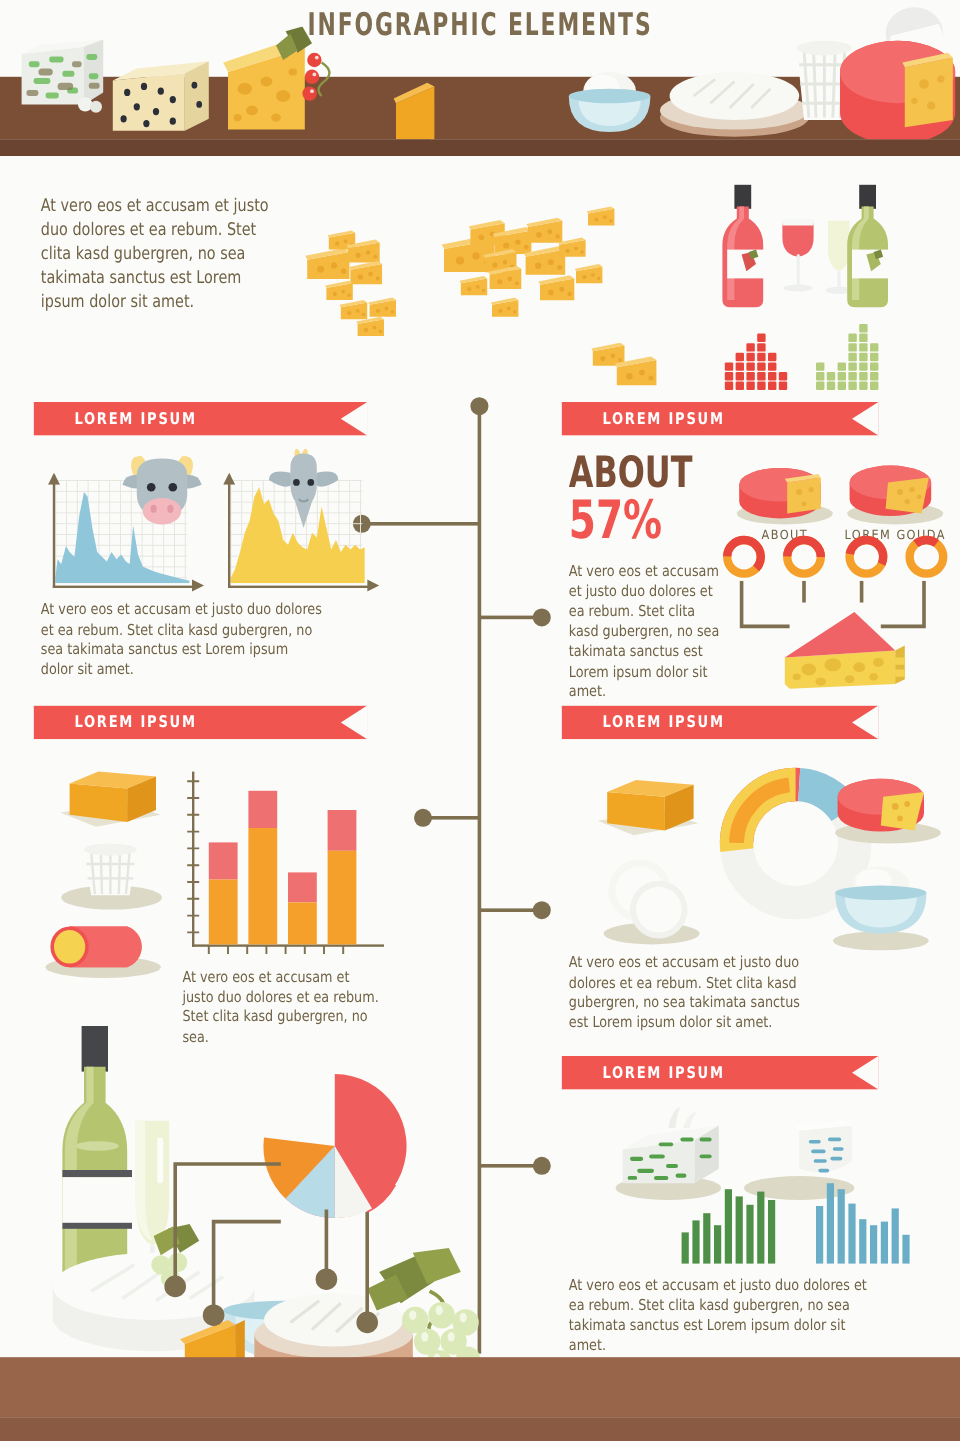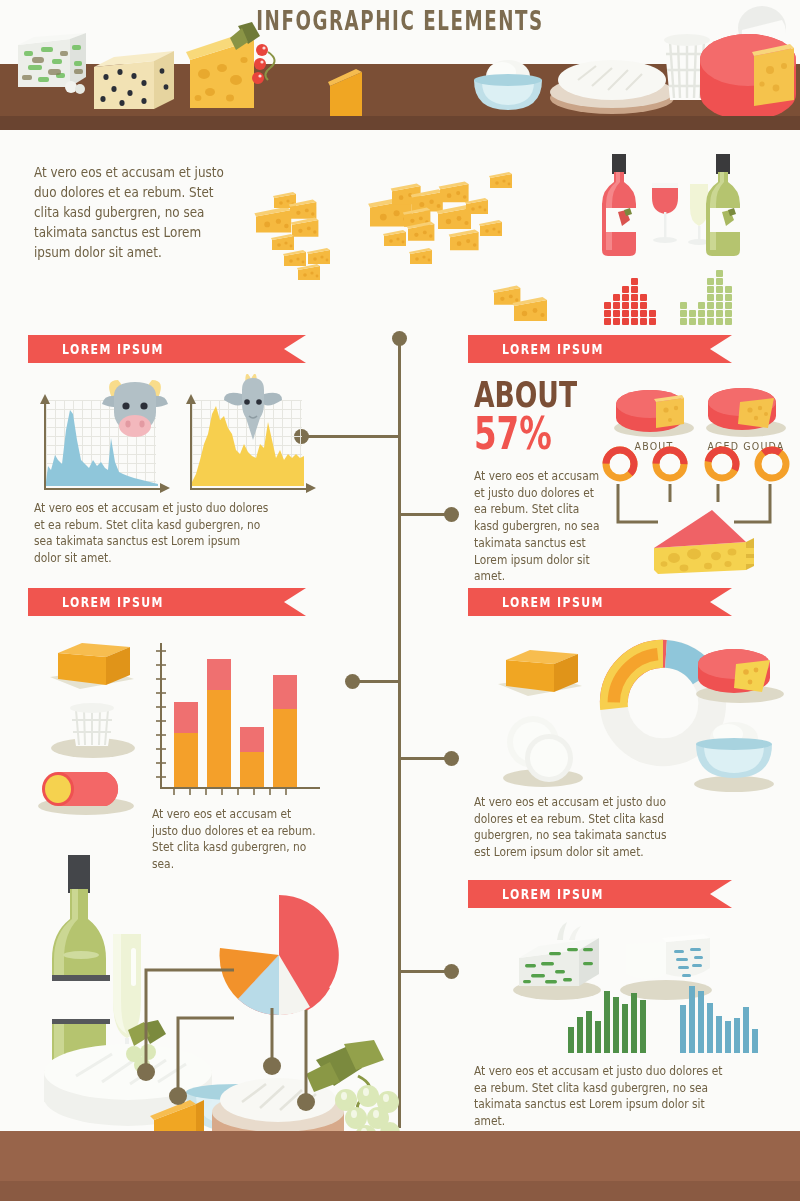--- a/index.html
+++ b/index.html
@@ -468,21 +468,21 @@
     <path d="M8 22 a34 14 0 0 1 68 0 v14 a34 14 0 0 1 -68 0 z" fill="#ef5151"></path>
     <ellipse cx="42" cy="22" rx="34" ry="14" fill="#f36b6b"></ellipse>
     <path d="M40 22 L74 18 L68 48 L38 44 Z" fill="#f5c34c"></path>
     <g fill="#eab038">
         <circle cx="50" cy="30" r="2.6"></circle>
         <circle cx="60" cy="28" r="2.2"></circle>
         <circle cx="56" cy="38" r="2.2"></circle>
         <circle cx="66" cy="34" r="2"></circle>
       </g>
   </svg>
-  <div class="gouda-label" style="left:700px;top:440px;width:92px;">AGED GOUDA</div>
+  <div class="gouda-label" style="left:700px;top:440px;width:92px;">LOREM GOUDA</div>
 
   <svg class="ill" style="left:600px;top:444px;" width="40" height="40" viewBox="0 0 40 40">
     <circle cx="20" cy="20" r="14" fill="none" stroke="#f4a02a" stroke-width="7"></circle>
     <circle cx="20" cy="20" r="14" fill="none" stroke="#e8453c" stroke-width="7" stroke-dasharray="54.5 33.5" stroke-dashoffset="22" transform="rotate(-90 20 20)"></circle>
   </svg>
   <svg class="ill" style="left:650px;top:444px;" width="40" height="40" viewBox="0 0 40 40">
     <circle cx="20" cy="20" r="14" fill="none" stroke="#f4a02a" stroke-width="7"></circle>
     <circle cx="20" cy="20" r="14" fill="none" stroke="#e8453c" stroke-width="7" stroke-dasharray="44 44" stroke-dashoffset="22" transform="rotate(-90 20 20)"></circle>
   </svg>
   <svg class="ill" style="left:702px;top:444px;" width="40" height="40" viewBox="0 0 40 40">

